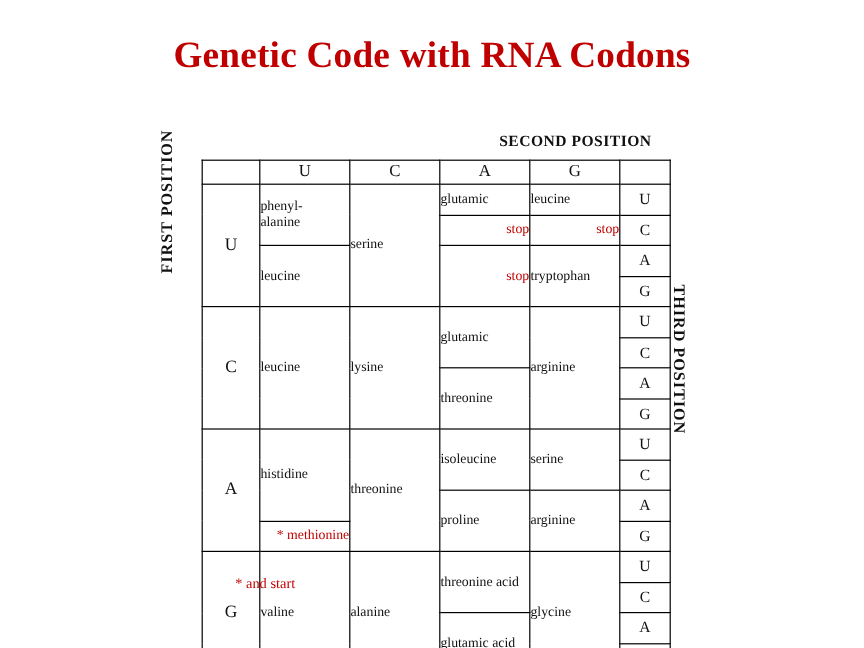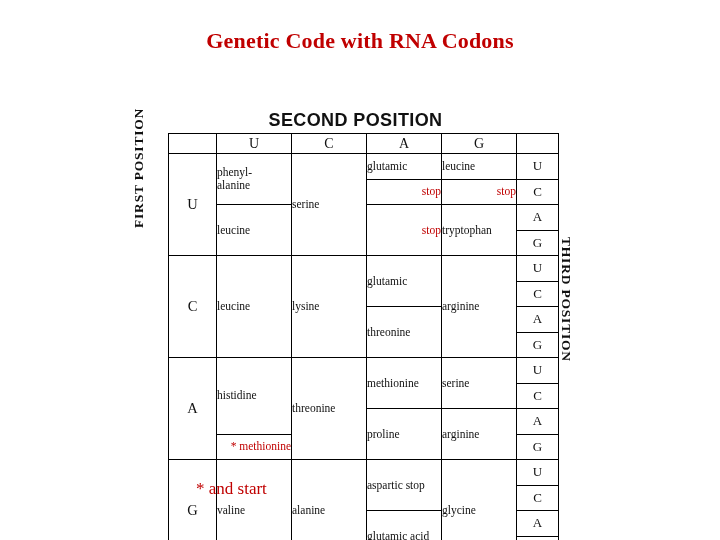--- a/index.html
+++ b/index.html
@@ -16,34 +16,34 @@
   }
 
   .title {
     position: absolute;
     top: 28px;
     left: 0;
     width: 720px;
     text-align: center;
     font-family: "Liberation Serif", serif;
     font-weight: bold;
-    font-size: 22px;
+    font-size: 31px;
     color: #c00000;
     letter-spacing: 0.2px;
   }
 
   
   .second-pos-label {
     position: absolute;
     top: 110px;
     left: 168px;
     width: 375px;
-    text-align: center;
-    font-family: Liberation Sans, sans-serif;
-    font-size: 18px;
+    text-align: right;
+    font-family: Liberation Serif, serif;
+    font-size: 13px;
     font-weight: bold;
     color: #111111;
     letter-spacing: 0.4px;
   }
 
   
   .first-pos-label {
     position: absolute;
     left: 131px;
     top: 228px;
@@ -128,21 +128,21 @@
 
   .cellbox {
     display: block;
   }
 
   .footnote {
     position: absolute;
     left: 196px;
     top: 479px;
     font-family: "Liberation Serif", serif;
-    font-size: 17px;
+    font-size: 12px;
     color: #c00000;
   }
 </style>
 </head>
 <body>
 
 <div class="title">Genetic Code with RNA Codons</div>
 
 <div class="second-pos-label">SECOND POSITION</div>
 <div class="first-pos-label">FIRST POSITION</div>
@@ -241,21 +241,21 @@
 
   <tr>
     <td class="firstcell" rowspan="4">A</td>
     <td class="aa" rowspan="3">
       <span class="cellbox">histidine</span>
     </td>
     <td class="aa" rowspan="4">
       <span class="cellbox">threonine</span>
     </td>
     <td class="aa" rowspan="2">
-      <span class="cellbox">methionine</span>
+      <span class="cellbox">isoleucine</span>
     </td>
     <td class="aa" rowspan="2">
       <span class="cellbox">serine</span>
     </td>
     <td class="thirdcell">U</td>
   </tr>
   <tr>
     <td class="thirdcell">C</td>
   </tr>
   <tr>
@@ -276,21 +276,21 @@
 
   <tr>
     <td class="firstcell" rowspan="4">G</td>
     <td class="aa" rowspan="4">
       <span class="cellbox">valine</span>
     </td>
     <td class="aa" rowspan="4">
       <span class="cellbox">alanine</span>
     </td>
     <td class="aa aa-pad-top" rowspan="2">
-      <span class="cellbox">aspartic stop</span>
+      <span class="cellbox">threonine acid</span>
     </td>
     <td class="aa" rowspan="4">
       <span class="cellbox">glycine</span>
     </td>
     <td class="thirdcell">U</td>
   </tr>
   <tr>
     <td class="thirdcell">C</td>
   </tr>
   <tr>

